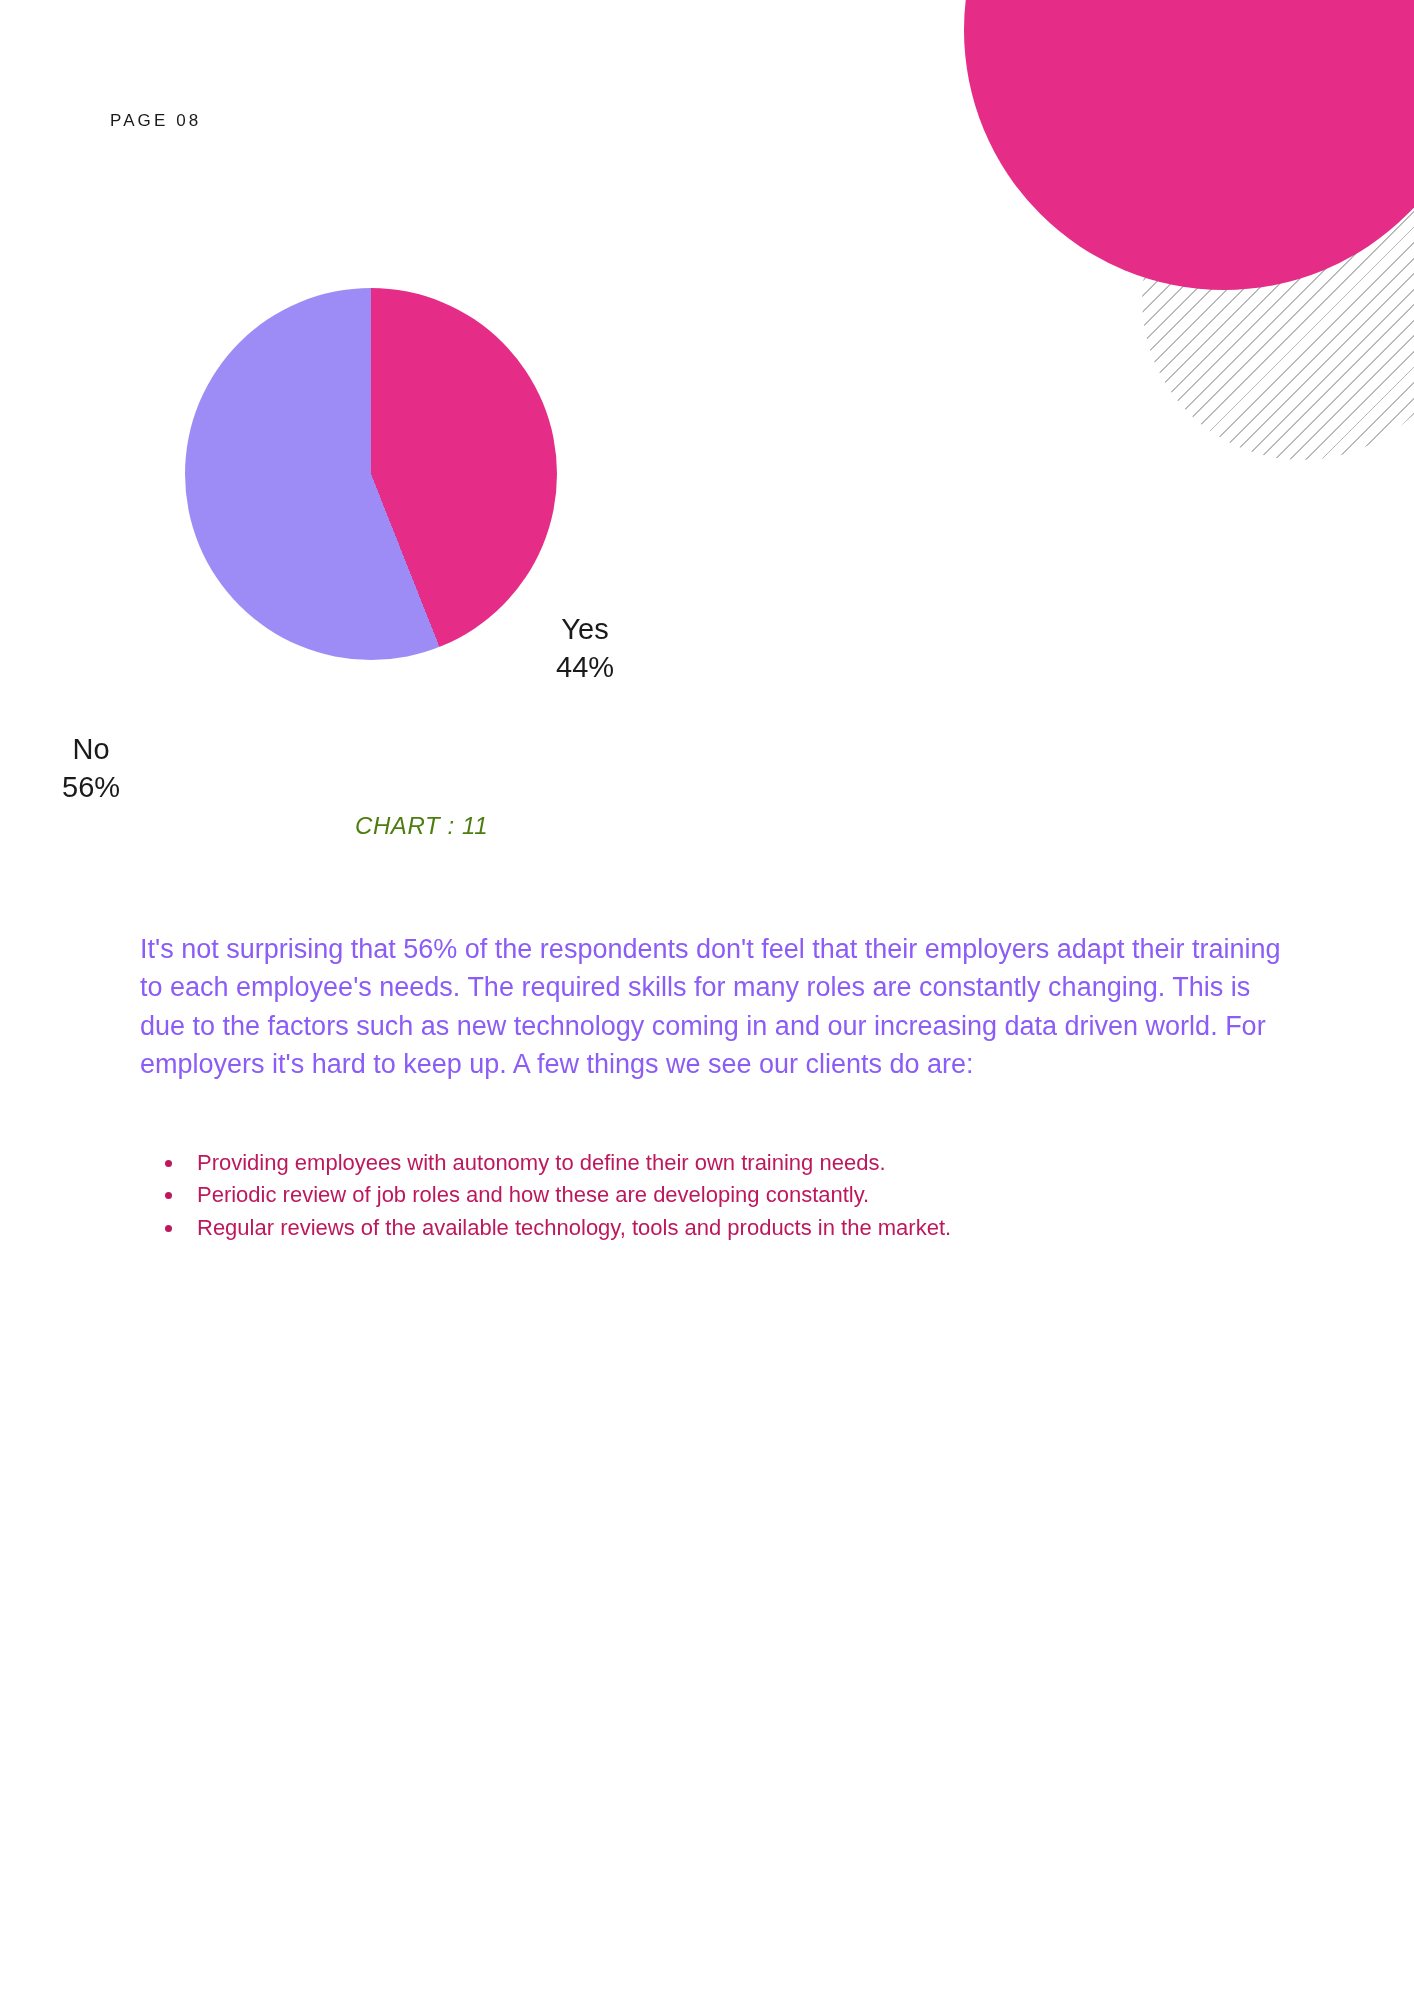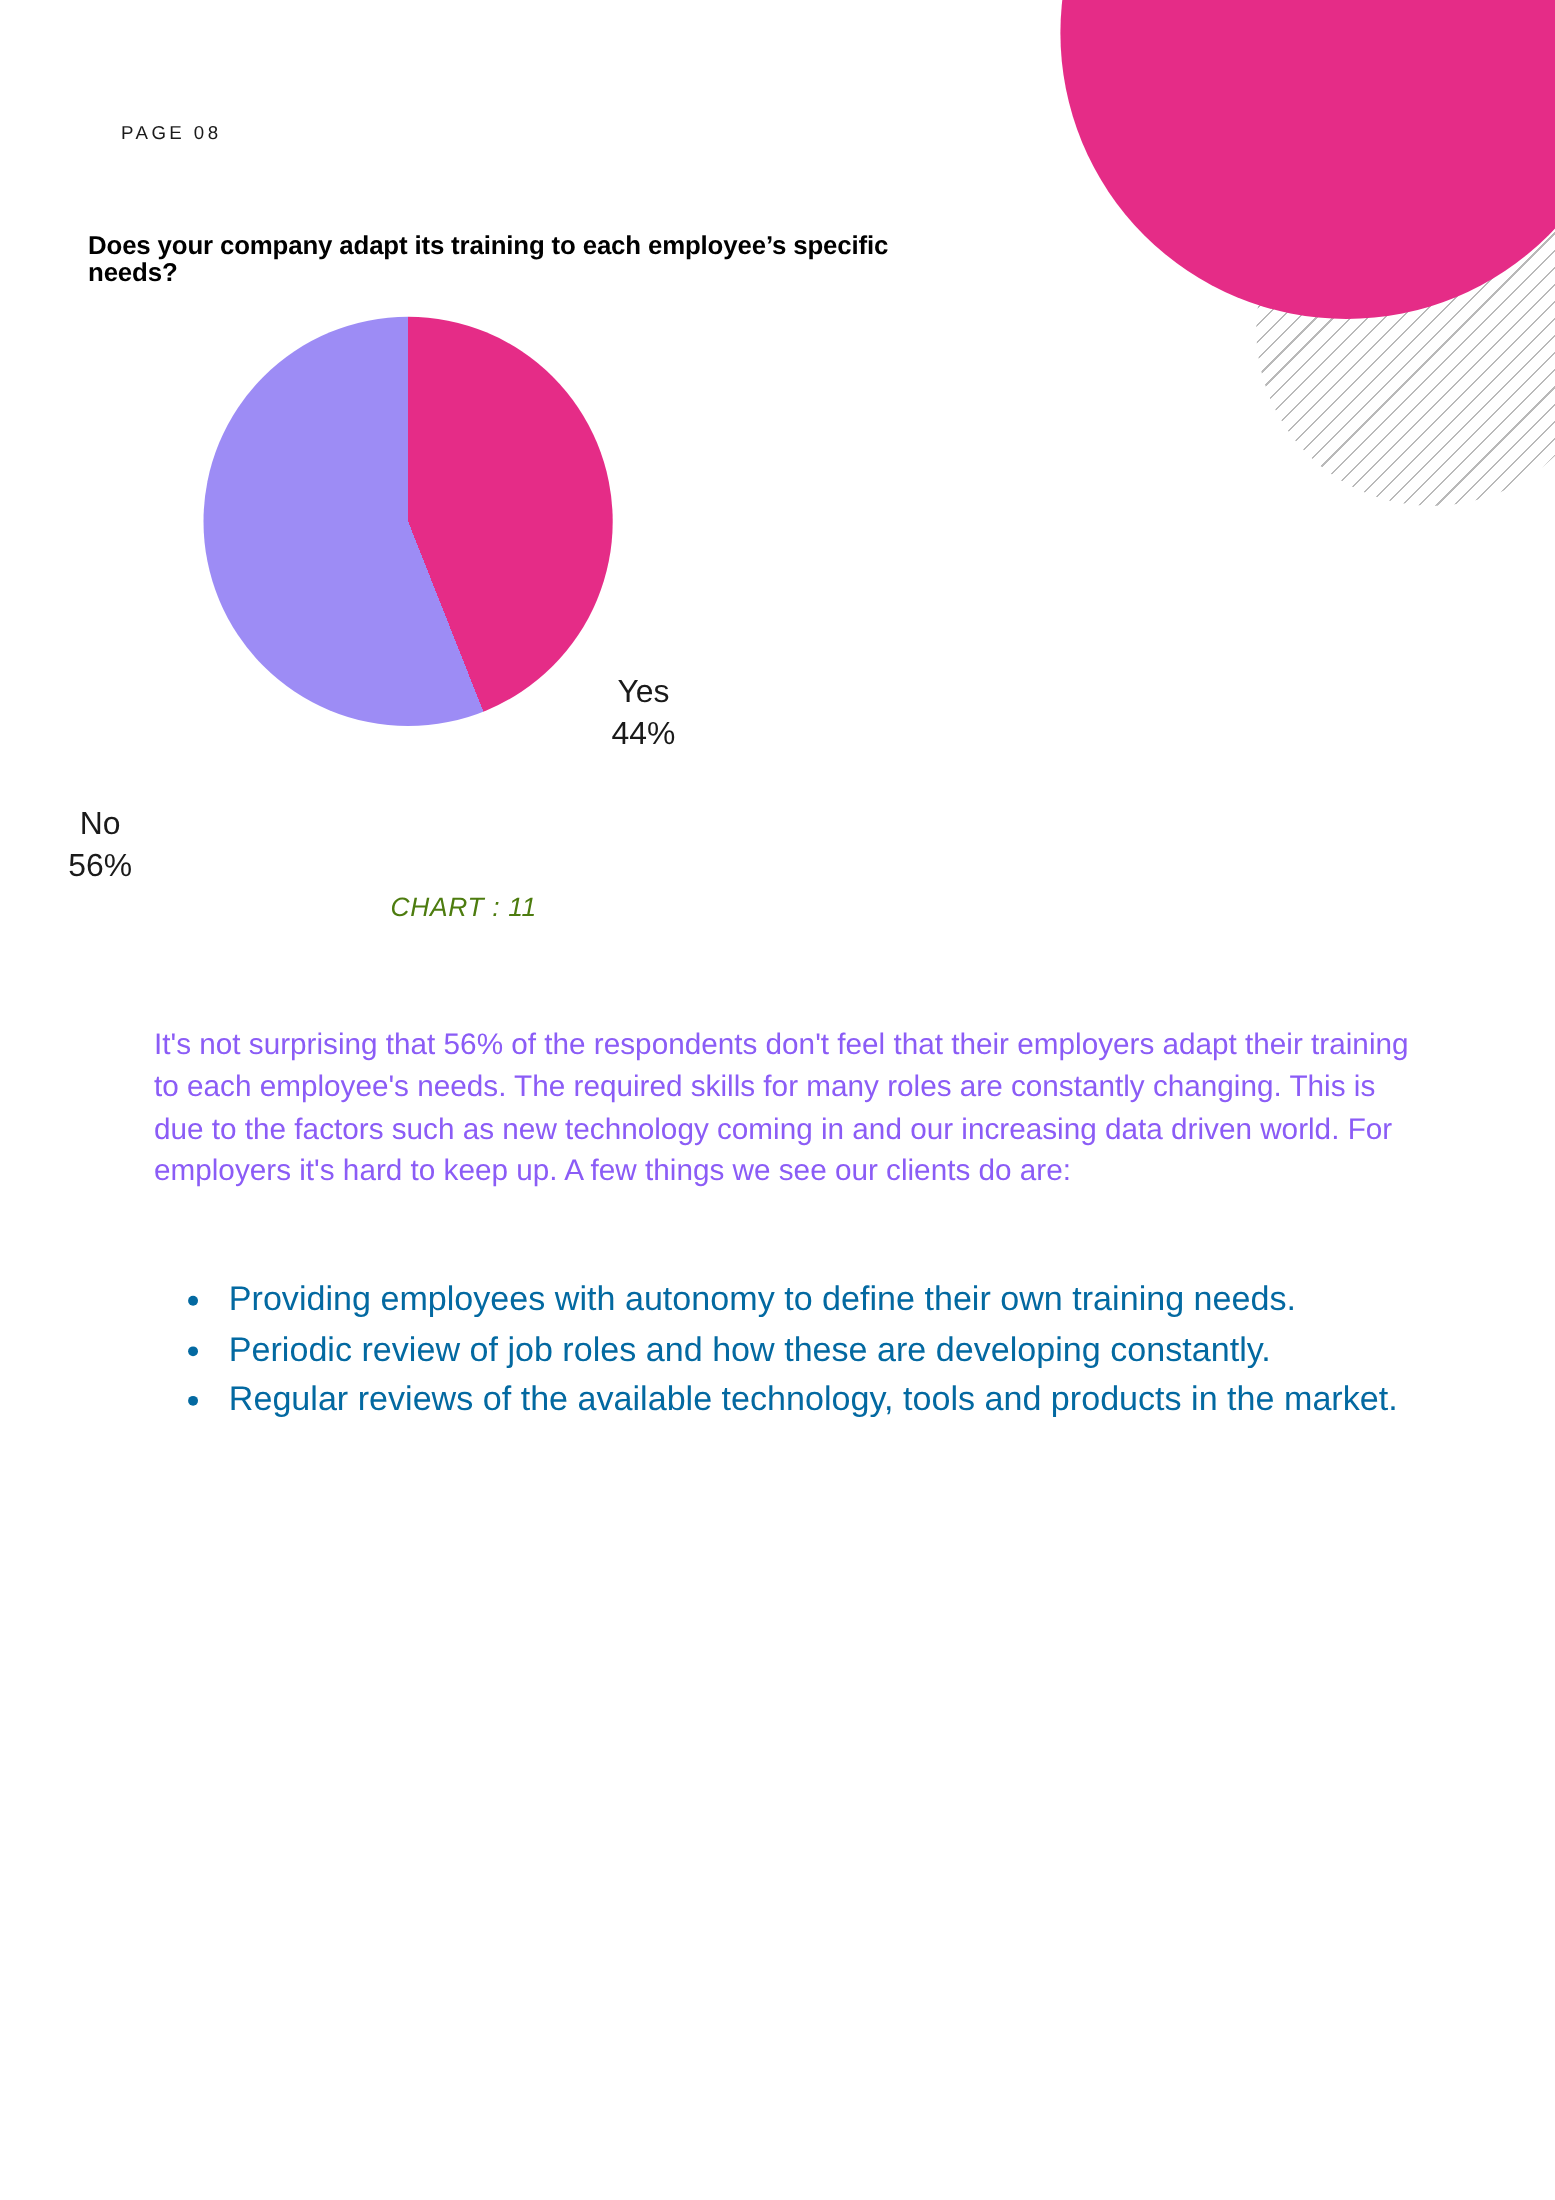--- a/index.html
+++ b/index.html
@@ -111,41 +111,40 @@
     width: 1150px;
     font-size: 27px;
     line-height: 1.42;
     color: #8b5cf6;
   }
   #bullet-list {
     position: absolute;
     left: 140px;
     top: 1142px;
     width: 1150px;
-    margin: 16px;
+    margin: 5px;
     padding-left: 40px;
-    font-size: 31px;
+    font-size: 22px;
     line-height: 1.47;
-    color: #0369a1;
+    color: #be185d;
   }
   #bullet-list li { padding-left: 12px; }
 </style>
 </head>
 <body>
 
 <div id="page" style="background: rgb(255, 255, 255);">
 
   <div class="deco-hatch" id="hatch-top"></div>
   <div class="deco-circle" id="circle-top" style="background: rgb(229, 44, 135);"></div>
   <div class="deco-hatch" id="hatch-bottom"></div>
   <div class="deco-circle" id="circle-bottom" style="background: rgb(229, 44, 135);"></div>
 
   <div id="page-label">PAGE 08</div>
 
-  <h1 id="question-heading">Does your company adapt its training to each employee’s specific needs?</h1>
 
   <div id="chart-area">
     <div id="pie" style="background: conic-gradient(rgb(229, 44, 135) 0deg, rgb(229, 44, 135) 158.4deg, rgb(157, 140, 245) 158.4deg, rgb(157, 140, 245) 360deg);"></div>
     <div class="pie-label" id="label-yes">Yes
 44%</div>
     <div class="pie-label" id="label-no">No
 56%</div>
   </div>
   <div id="chart-caption">CHART : 11</div>
 

